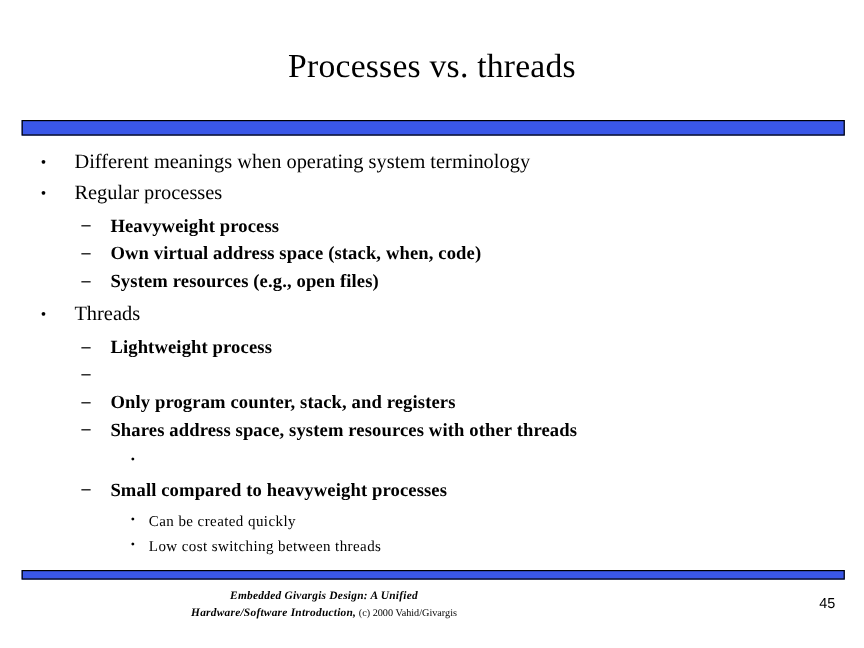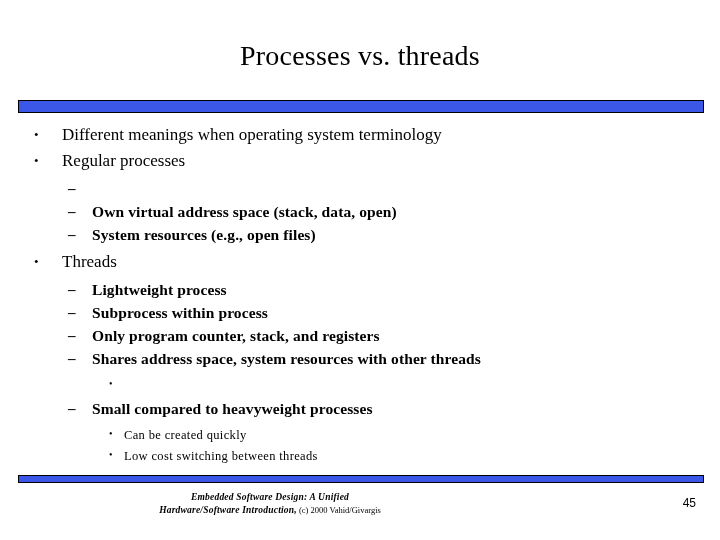--- a/index.html
+++ b/index.html
@@ -174,45 +174,45 @@
     <span class="label">Different meanings when operating system terminology</span>
   </div>
 
   <div class="bullet-row lvl1">
     <span class="marker">•</span>
     <span class="label">Regular processes</span>
   </div>
 
   <div class="bullet-row lvl2 gap-before-sub">
     <span class="marker">–</span>
-  </div>
-
-  <div class="bullet-row lvl2">
-    <span class="marker">–</span>
-    <span class="label">Own virtual address space (stack, data, open)</span>
+    <span class="label">Heavyweight process</span>
+  </div>
+
+  <div class="bullet-row lvl2">
+    <span class="marker">–</span>
+    <span class="label">Own virtual address space (stack, when, code)</span>
   </div>
 
   <div class="bullet-row lvl2">
     <span class="marker">–</span>
     <span class="label">System resources (e.g., open files)</span>
   </div>
 
   <div class="bullet-row lvl1 gap-before-lvl1">
     <span class="marker">•</span>
     <span class="label">Threads</span>
   </div>
 
   <div class="bullet-row lvl2 gap-before-sub">
     <span class="marker">–</span>
     <span class="label">Lightweight process</span>
   </div>
 
   <div class="bullet-row lvl2">
     <span class="marker">–</span>
-    <span class="label">Subprocess within process</span>
   </div>
 
   <div class="bullet-row lvl2">
     <span class="marker">–</span>
     <span class="label">Only program counter, stack, and registers</span>
   </div>
 
   <div class="bullet-row lvl2">
     <span class="marker">–</span>
     <span class="label">Shares address space, system resources with other threads</span>
@@ -235,17 +235,17 @@
   <div class="bullet-row lvl3">
     <span class="marker">•</span>
     <span class="label">Low cost switching between threads</span>
   </div>
 
 </div>
 
 <div id="bottom-rule" class="rule-bar" style="background: rgb(58, 87, 232);"></div>
 
 <div id="footer-credit">
-  <span class="book-title">Embedded Software Design: A Unified</span><br>
+  <span class="book-title">Embedded Givargis Design: A Unified</span><br>
   <span class="book-title">Hardware/Software Introduction,</span><span class="copyright"> (c) 2000 Vahid/Givargis</span>
 </div>
 
 <div id="page-number">45</div>
 
 </body></html>

